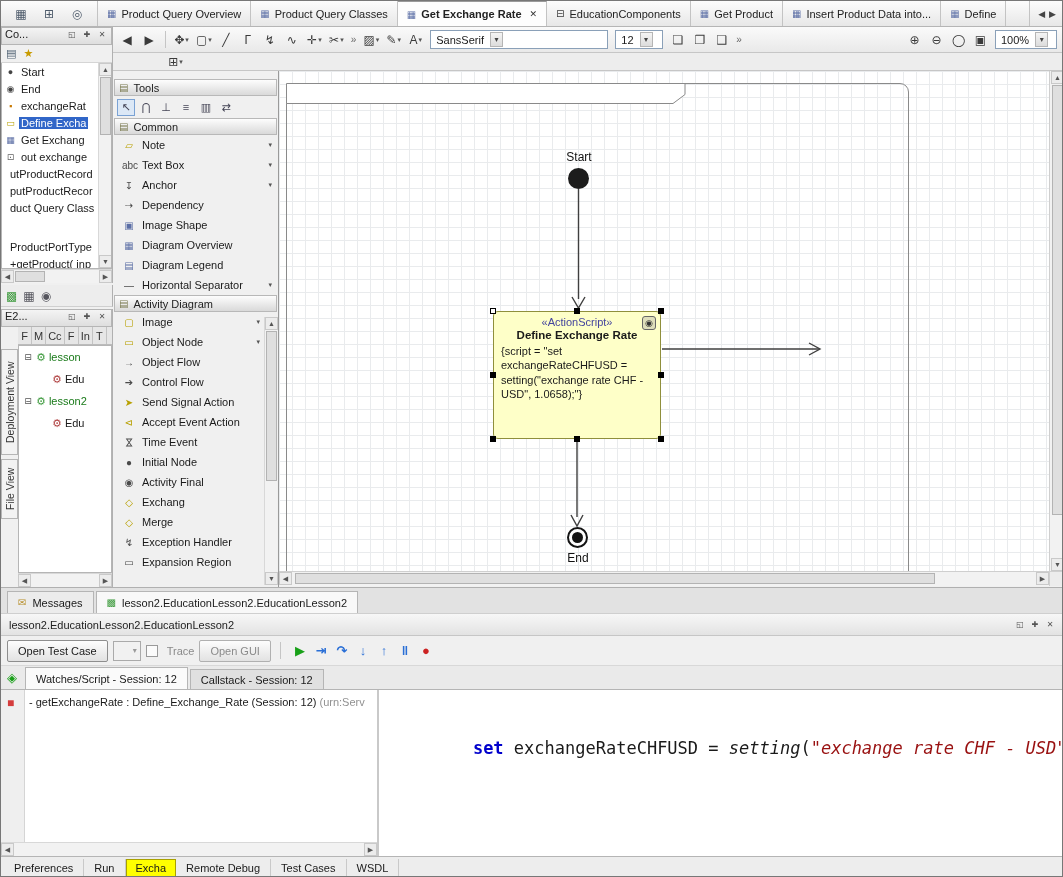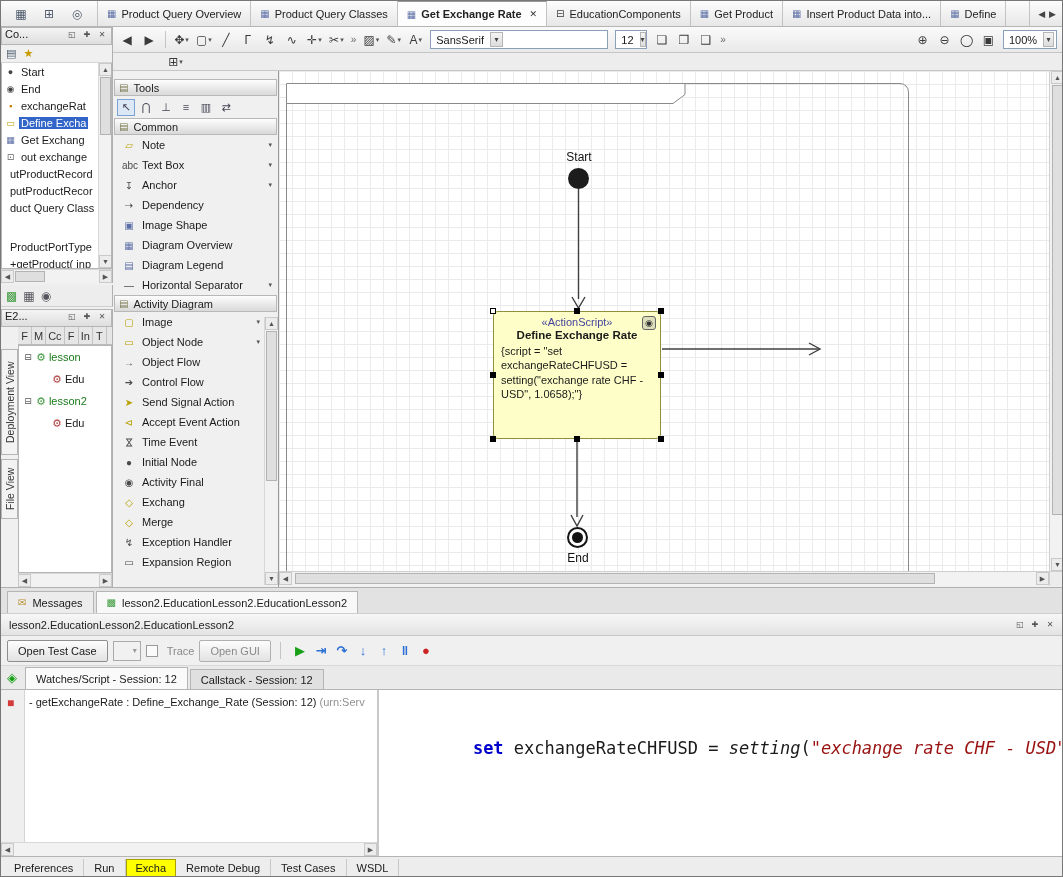--- a/index.html
+++ b/index.html
@@ -22,22 +22,22 @@
   
   .main-toolbar{position:absolute;left:112px;top:26px;width:951px;height:26px;background:linear-gradient(#fafafa,#e9e9e9);border-bottom:1px solid #c6c6c6;display:flex;align-items:center;padding:0 4px;gap:1px}
   .tb-group{display:flex;align-items:center;gap:1px}
   .tb{height:21px;min-width:21px;display:inline-flex;align-items:center;justify-content:center;color:#3a3a3a;font-size:12px;padding:0 2px;border:1px solid transparent;border-radius:2px}
   .tb .dd{font-size:7px;color:#555;margin-left:1px}
   .sep{width:1px;height:17px;background:#c5c5c5;margin:0 4px}
   .ovf{font-size:10px;color:#666;padding:0 3px}
   .combo{height:19px;background:#fff;border:1px solid #8aa0b8;display:inline-flex;align-items:center;padding:0 2px 0 5px;margin:0 3px}
   .combo .arrow{margin-left:6px;font-size:8px;color:#444;background:linear-gradient(#f4f4f4,#dcdcdc);border:1px solid #b5b5b5;width:13px;height:15px;display:flex;align-items:center;justify-content:center}
   .font-combo{width:178px}
-  .size-combo{width:32px}
-  .zoom-combo{width:54px}
+  .size-combo{width:48px}
+  .zoom-combo{width:62px}
   .push-right{margin-left:auto}
   .sub-toolbar{position:absolute;left:112px;top:52px;width:951px;height:18px;background:#ededed;border-bottom:1px solid #c6c6c6;display:flex;align-items:center}
   .sub-toolbar .tb{margin-left:52px;height:16px}
 
   
   .panel-header{height:18px;background:linear-gradient(#f4f4f4,#dedede);border:1px solid #b5b5b5;display:flex;align-items:flex-start;padding:0 3px;gap:13px}
   .panel-title{flex:1;overflow:hidden;white-space:nowrap;color:#222}
   .win-ctrls{display:flex;gap:3px}
   .wc{font-size:8px;color:#555;width:12px;height:12px;display:flex;align-items:center;justify-content:center}
 

